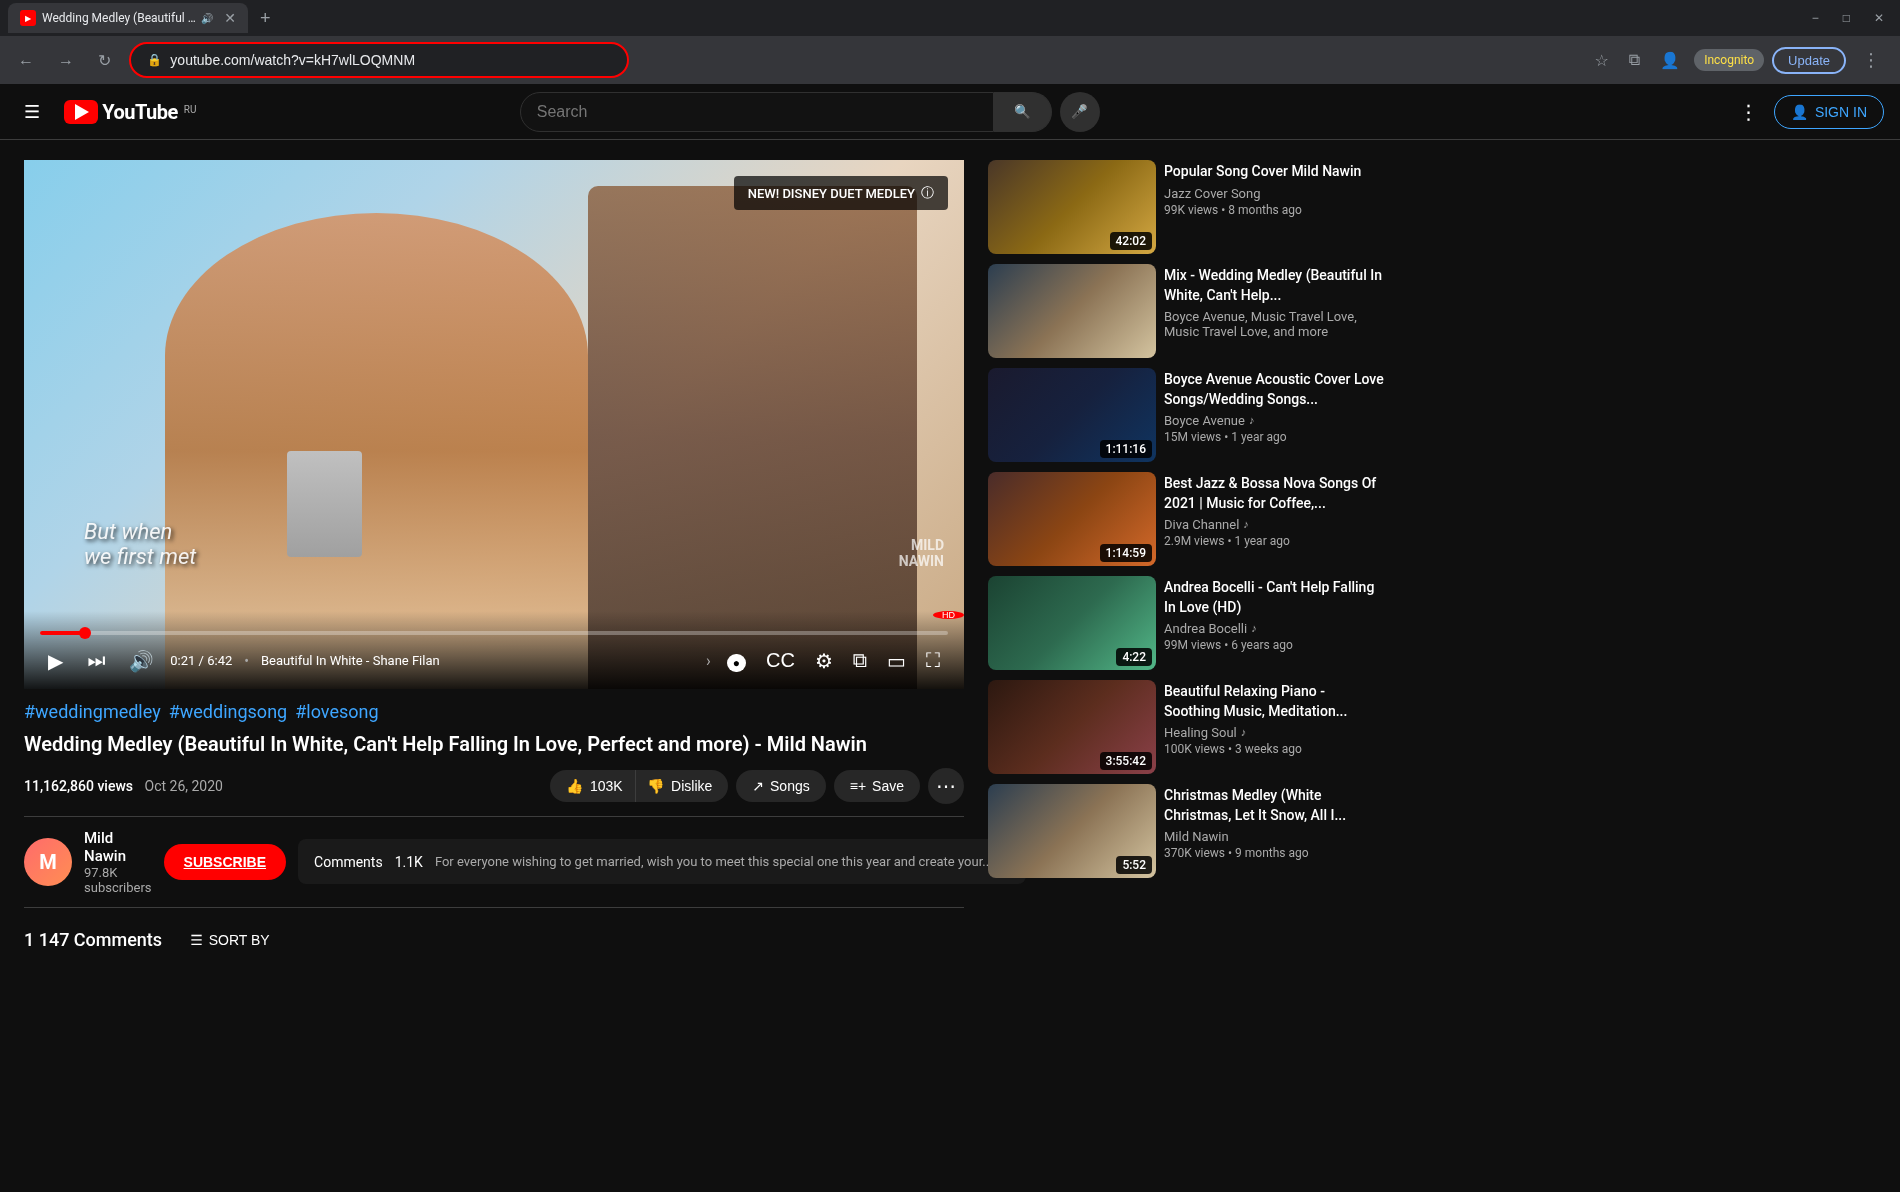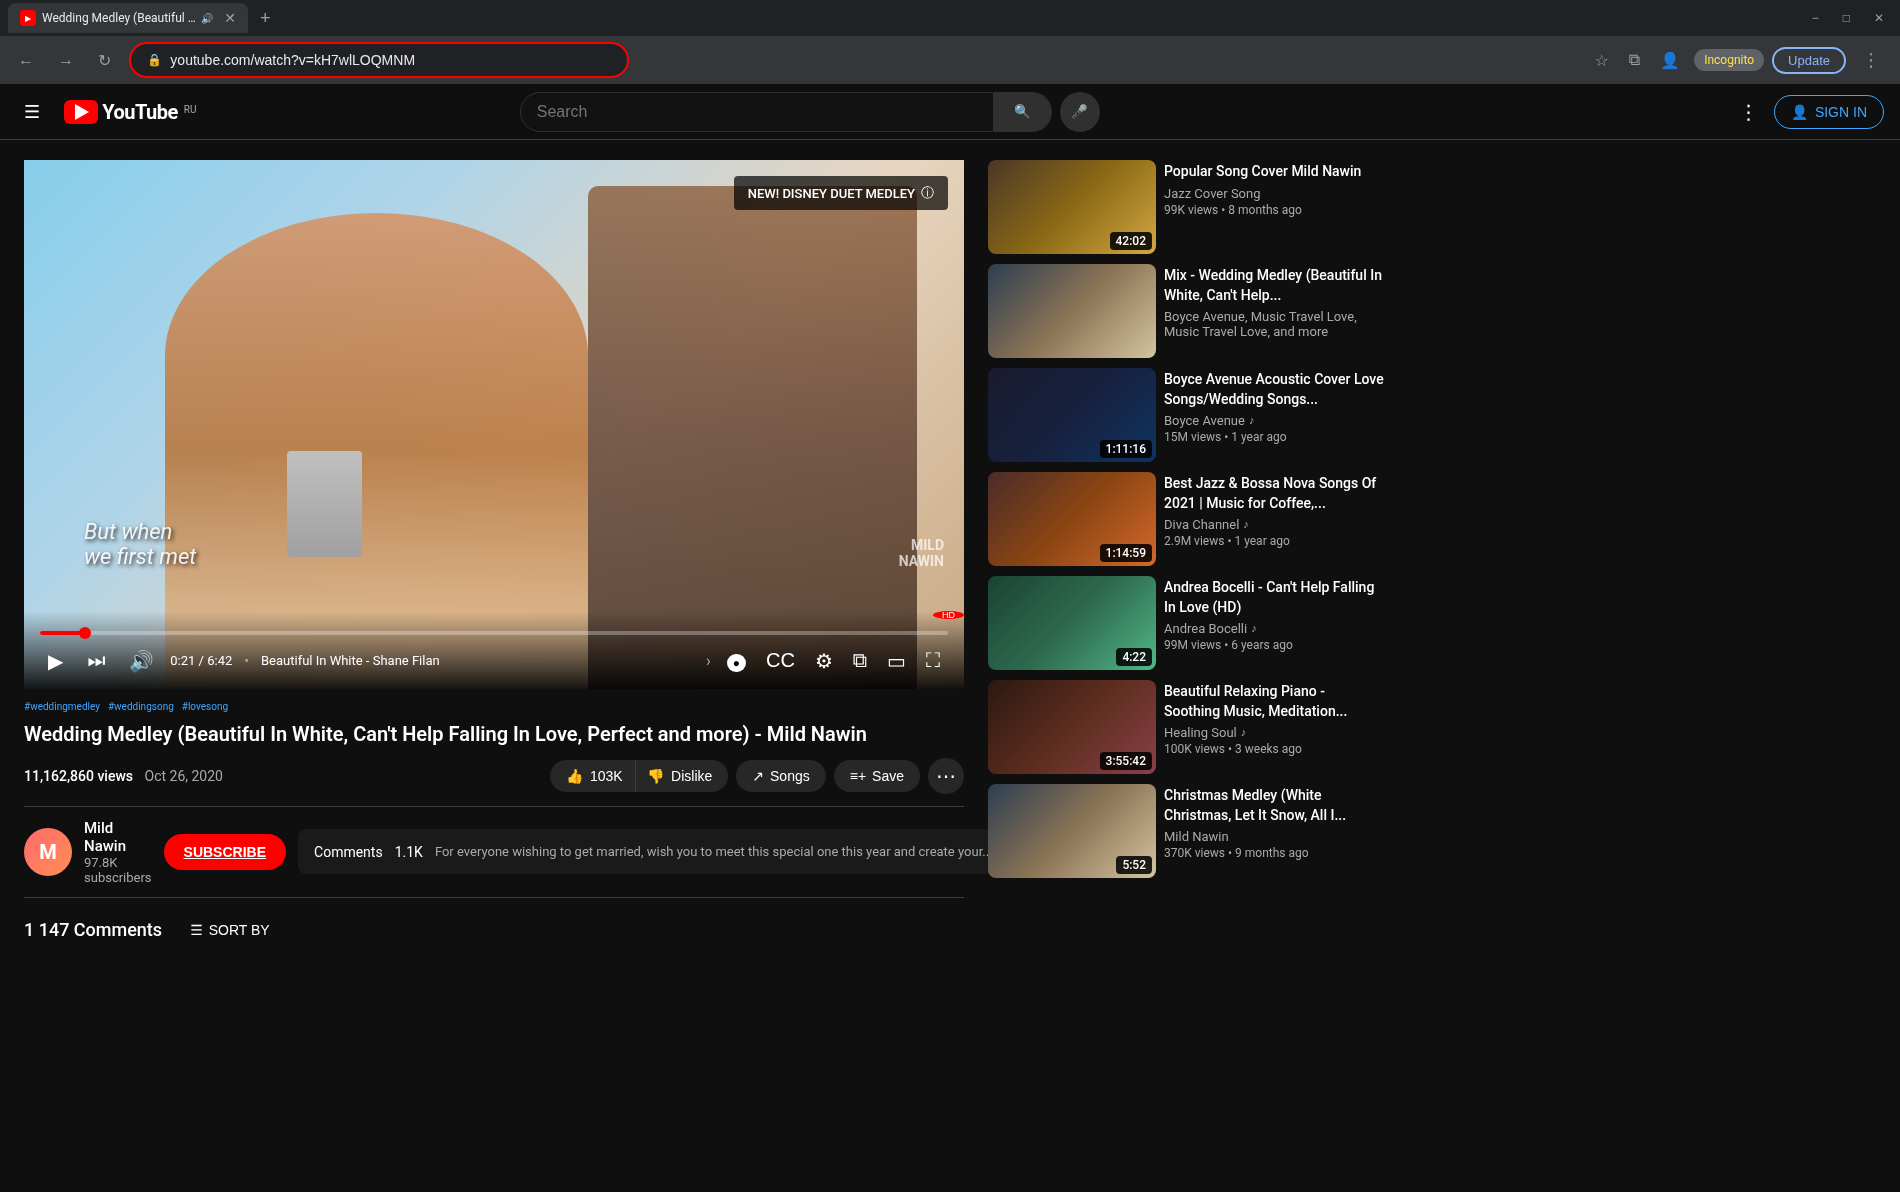--- a/index.html
+++ b/index.html
@@ -243,21 +243,21 @@
       gap: 8px;
     }
     .ctrl-btn { background: none; border: none; color: #fff; cursor: pointer; font-size: 20px; padding: 4px 8px; }
     .time-display { color: #fff; font-size: 13px; white-space: nowrap; }
     .video-title-display { color: #fff; font-size: 13px; flex: 1; overflow: hidden; text-overflow: ellipsis; white-space: nowrap; }
     .ctrl-right { display: flex; align-items: center; gap: 4px; margin-left: auto; }
 
     
     .video-info { padding: 12px 0; }
     .video-tags { display: flex; gap: 8px; margin-bottom: 8px; }
-    .video-tag { color: #3ea6ff; font-size: 10px; cursor: pointer; }
+    .video-tag { color: #3ea6ff; font-size: 18px; cursor: pointer; }
     .video-title { font-size: 20px; font-weight: 600; color: #fff; line-height: 1.4; margin-bottom: 10px; }
     .video-stats { color: #aaa; font-size: 14px; flex: 1; }
     .video-stats .views { color: #fff; font-weight: 500; }
     .action-buttons { display: flex; align-items: center; gap: 8px; }
     .action-btn {
       display: flex; align-items: center; gap: 6px;
       background: #272727; border: none; color: #fff;
       padding: 8px 16px; border-radius: 18px; cursor: pointer;
       font-size: 14px; font-weight: 500;
     }

